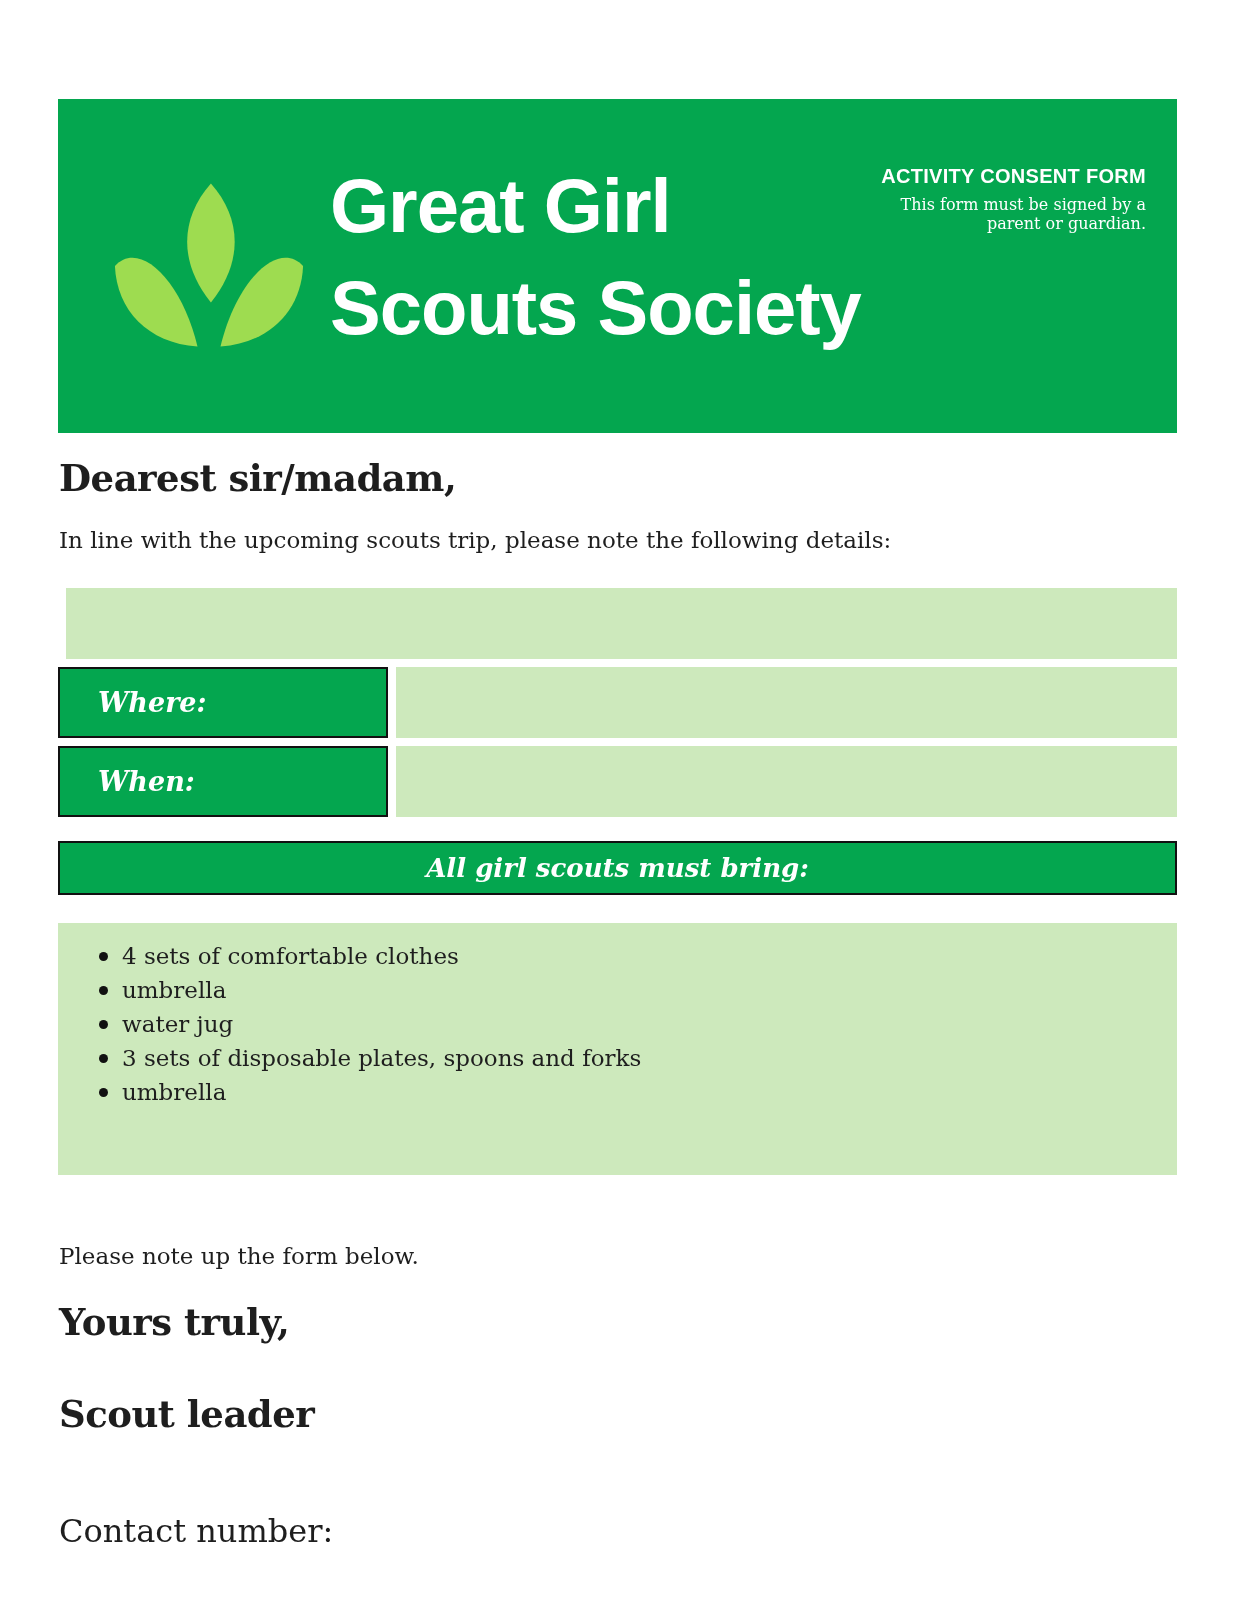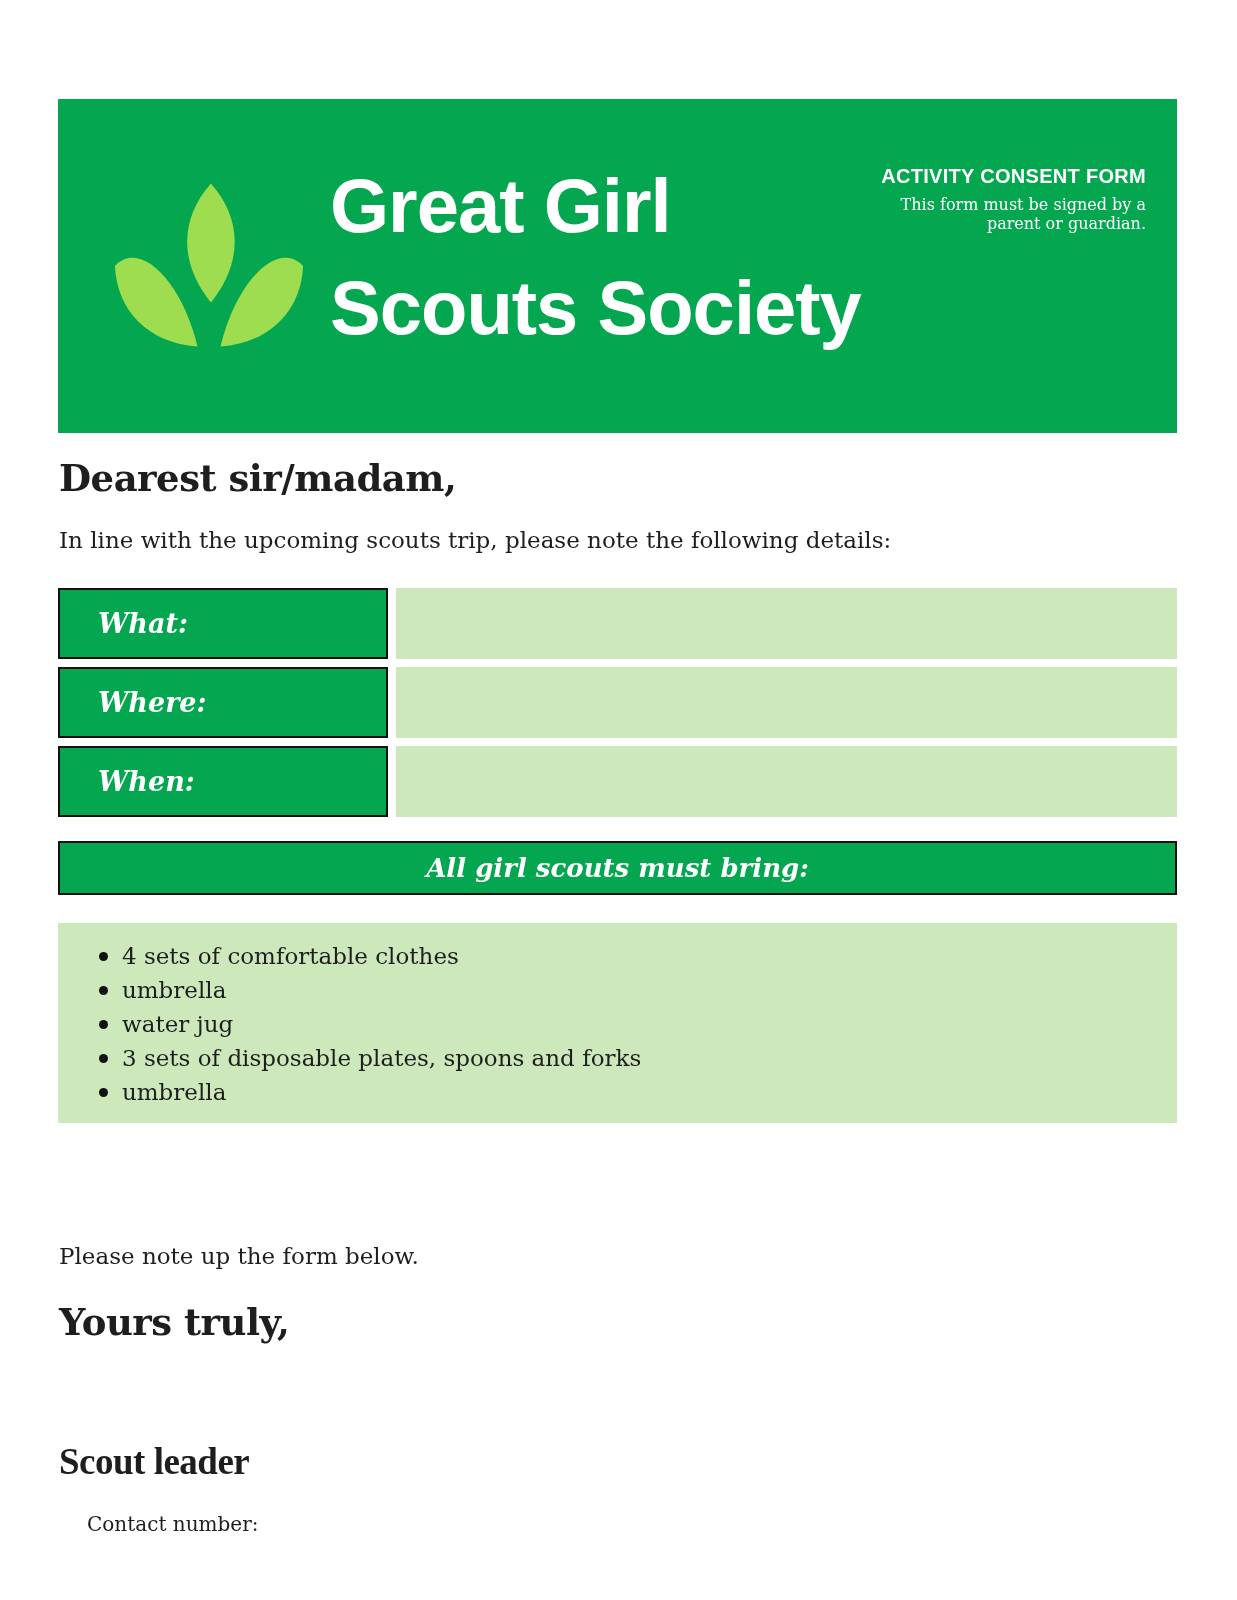--- a/index.html
+++ b/index.html
@@ -57,42 +57,42 @@
   .detail-gap{width:8px;}
   .detail-field{flex:1;background:var(--field-green);}
 
   .bring-header{
     position:absolute;left:58px;top:841px;width:1119px;height:54px;
     background:var(--banner-green);border:2px solid #111111;
     display:flex;align-items:center;justify-content:center;
     color:#ffffff;font-size:26px;font-weight:700;font-style:italic;
   }
   .bring-box{
-    position:absolute;left:58px;top:923px;width:1119px;height:200px;
+    position:absolute;left:58px;top:923px;width:1119px;height:252px;
     background:var(--field-green);padding:16px 20px 0 41px;
   }
   .bring-list{list-style:none;margin:0;padding:0;}
   .bring-list li{
     position:relative;padding-left:23px;font-size:23px;line-height:34px;
   }
   .bring-list li .dot{
     position:absolute;left:0;top:13px;width:9px;height:9px;border-radius:50%;
     background:#111111;
   }
 
   .fill-note{position:absolute;left:59px;top:1243px;font-size:23px;}
   .signoff{
     position:absolute;left:59px;top:1300px;
     font-size:37px;font-weight:700;letter-spacing:-0.5px;
   }
   .signature-name{
-    position:absolute;left:59px;top:1440px;
-    font-size:37px;font-weight:700;letter-spacing:-0.5px;font-family:Liberation Serif, serif;
+    position:absolute;left:59px;top:1392px;
+    font-size:37px;font-weight:700;letter-spacing:-0.5px;
   }
-  .contact{position:absolute;left:59px;top:1512px;font-size:20px;margin-left:28px;}
+  .contact{position:absolute;left:59px;top:1512px;font-size:32px;}
 </style>
 </head>
 <body>
 
 <div class="page">
 
   <div class="banner">
     <svg class="logo" viewBox="0 0 200 170" aria-hidden="true">
       <path d="M102 0 C134 36 136 82 102 124 C68 82 70 36 102 0 Z" fill="var(--leaf-green)"></path>
       <path d="M2 86 C28 58 72 102 88 170 C36 166 4 132 2 86 Z" fill="var(--leaf-green)"></path>
@@ -106,21 +106,20 @@
       <div class="consent-title">ACTIVITY CONSENT FORM</div>
       <div class="consent-note">This form must be signed by a parent or guardian.</div>
     </div>
   </div>
 
   <div class="greeting">Dearest sir/madam,</div>
   <div class="intro">In line with the upcoming scouts trip, please note the following details:</div>
 
   <div class="details">
     <div class="detail-row">
-      <div class="detail-label">What:</div>
       <div class="detail-gap"></div>
       <div class="detail-field"></div>
     </div>
     <div class="detail-row">
       <div class="detail-label">Where:</div>
       <div class="detail-gap"></div>
       <div class="detail-field"></div>
     </div>
     <div class="detail-row">
       <div class="detail-label">When:</div>

